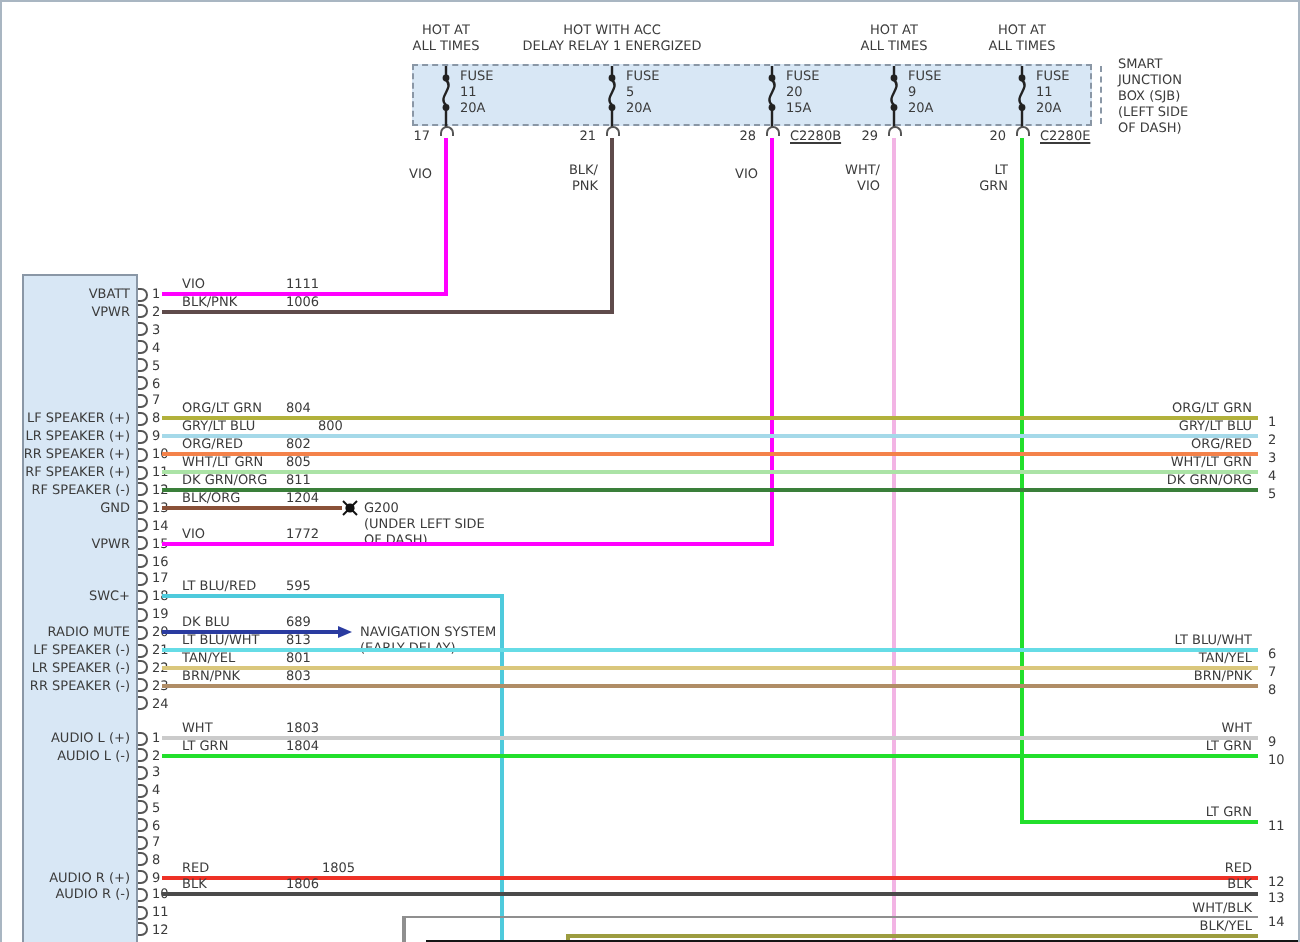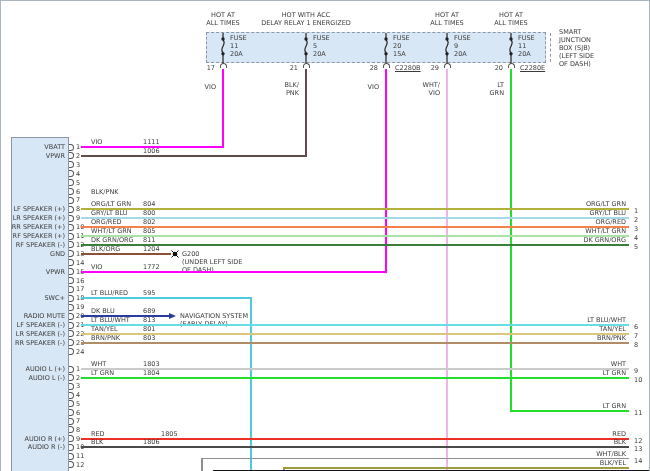--- a/index.html
+++ b/index.html
@@ -158,30 +158,30 @@
     <div class="t" style="position: absolute; right: 584px; top: 328.9px; text-align: right;">LR SPEAKER (-)</div>
     <div style="position: absolute; left: 68px; top: 338.3px; width: 4.5px; height: 7px; border-top: 1px solid rgb(85, 85, 85); border-right: 1px solid rgb(85, 85, 85); border-bottom: 1px solid rgb(85, 85, 85); border-left: none; border-image: initial; border-radius: 0px 7px 7px 0px; box-sizing: border-box;"></div>
     <div class="t" style="position: absolute; left: 75px; top: 337.8px;">23</div>
     <div class="t" style="position: absolute; right: 584px; top: 337.8px; text-align: right;">RR SPEAKER (-)</div>
     <div style="position: absolute; left: 68px; top: 347.2px; width: 4.5px; height: 7px; border-top: 1px solid rgb(85, 85, 85); border-right: 1px solid rgb(85, 85, 85); border-bottom: 1px solid rgb(85, 85, 85); border-left: none; border-image: initial; border-radius: 0px 7px 7px 0px; box-sizing: border-box;"></div>
     <div class="t" style="position: absolute; left: 75px; top: 346.7px;">24</div>
     <div style="position: absolute; left: 80px; top: 145px; width: 142px; height: 2px; background: rgb(255, 0, 255);"></div>
     <div class="t" style="position: absolute; left: 90px; top: 137px;">VIO</div>
     <div class="t" style="position: absolute; left: 142px; top: 137px;">1111</div>
     <div style="position: absolute; left: 80px; top: 153.9px; width: 225px; height: 2px; background: rgb(95, 75, 75);"></div>
-    <div class="t" style="position: absolute; left: 90px; top: 145.9px; margin-top: 41px;">BLK/PNK</div>
+    <div class="t" style="position: absolute; left: 90px; top: 145.9px;">BLK/PNK</div>
     <div class="t" style="position: absolute; left: 142px; top: 145.9px;">1006</div>
     <div style="position: absolute; left: 80px; top: 207.3px; width: 548px; height: 2px; background: rgb(178, 177, 59);"></div>
     <div class="t" style="position: absolute; left: 90px; top: 199.3px;">ORG/LT GRN</div>
     <div class="t" style="position: absolute; left: 142px; top: 199.3px;">804</div>
     <div class="t" style="position: absolute; right: 23px; top: 199.3px; text-align: right;">ORG/LT GRN</div>
     <div class="t" style="position: absolute; left: 633px; top: 206.3px;">1</div>
     <div style="position: absolute; left: 80px; top: 216.2px; width: 548px; height: 2px; background: rgb(165, 217, 233);"></div>
     <div class="t" style="position: absolute; left: 90px; top: 208.2px;">GRY/LT BLU</div>
-    <div class="t" style="position: absolute; left: 142px; top: 208.2px; text-align: center;">800</div>
+    <div class="t" style="position: absolute; left: 158px; top: 208.2px; text-align: center;">800</div>
     <div class="t" style="position: absolute; right: 23px; top: 208.2px; text-align: right;">GRY/LT BLU</div>
     <div class="t" style="position: absolute; left: 633px; top: 215.2px;">2</div>
     <div style="position: absolute; left: 80px; top: 225.1px; width: 548px; height: 2px; background: rgb(244, 130, 74);"></div>
     <div class="t" style="position: absolute; left: 90px; top: 217.1px;">ORG/RED</div>
     <div class="t" style="position: absolute; left: 142px; top: 217.1px;">802</div>
     <div class="t" style="position: absolute; right: 23px; top: 217.1px; text-align: right;">ORG/RED</div>
     <div class="t" style="position: absolute; left: 633px; top: 224.1px;">3</div>
     <div style="position: absolute; left: 80px; top: 234px; width: 548px; height: 2px; background: rgb(171, 227, 166);"></div>
     <div class="t" style="position: absolute; left: 90px; top: 226px;">WHT/LT GRN</div>
     <div class="t" style="position: absolute; left: 142px; top: 226px;">805</div>

